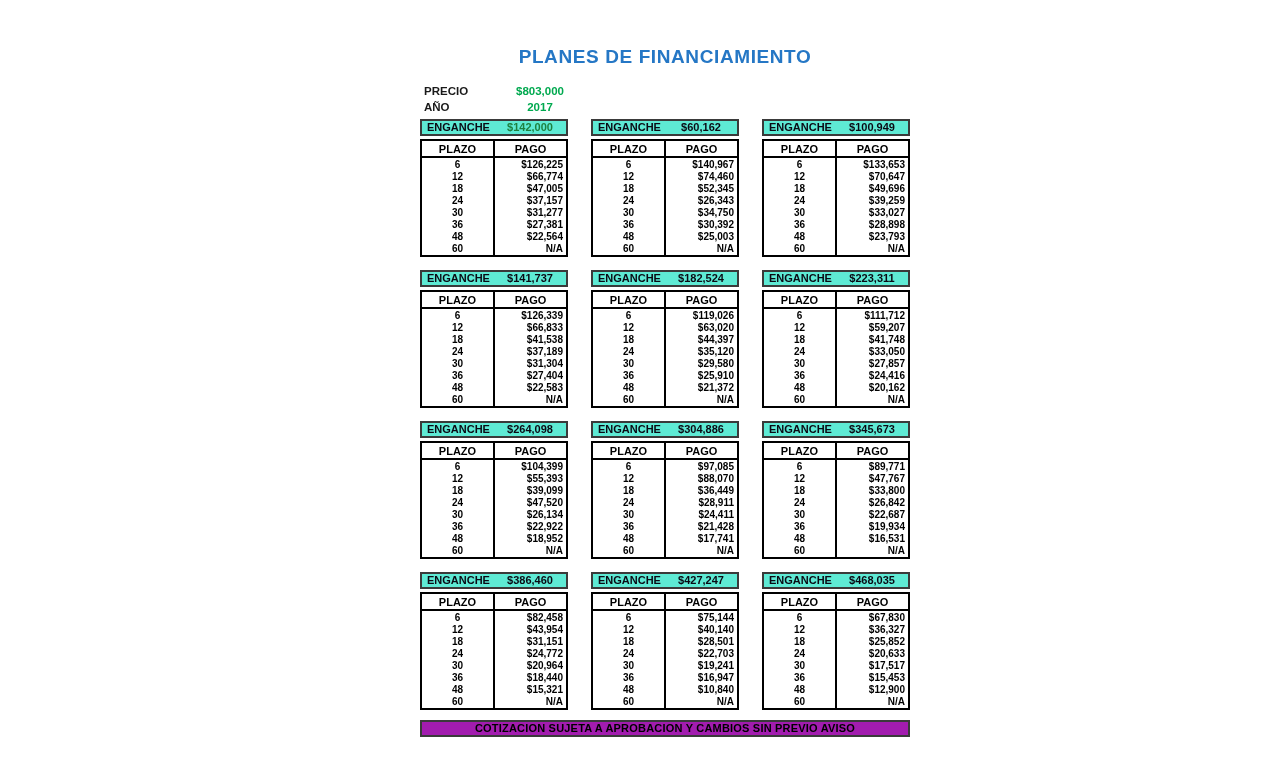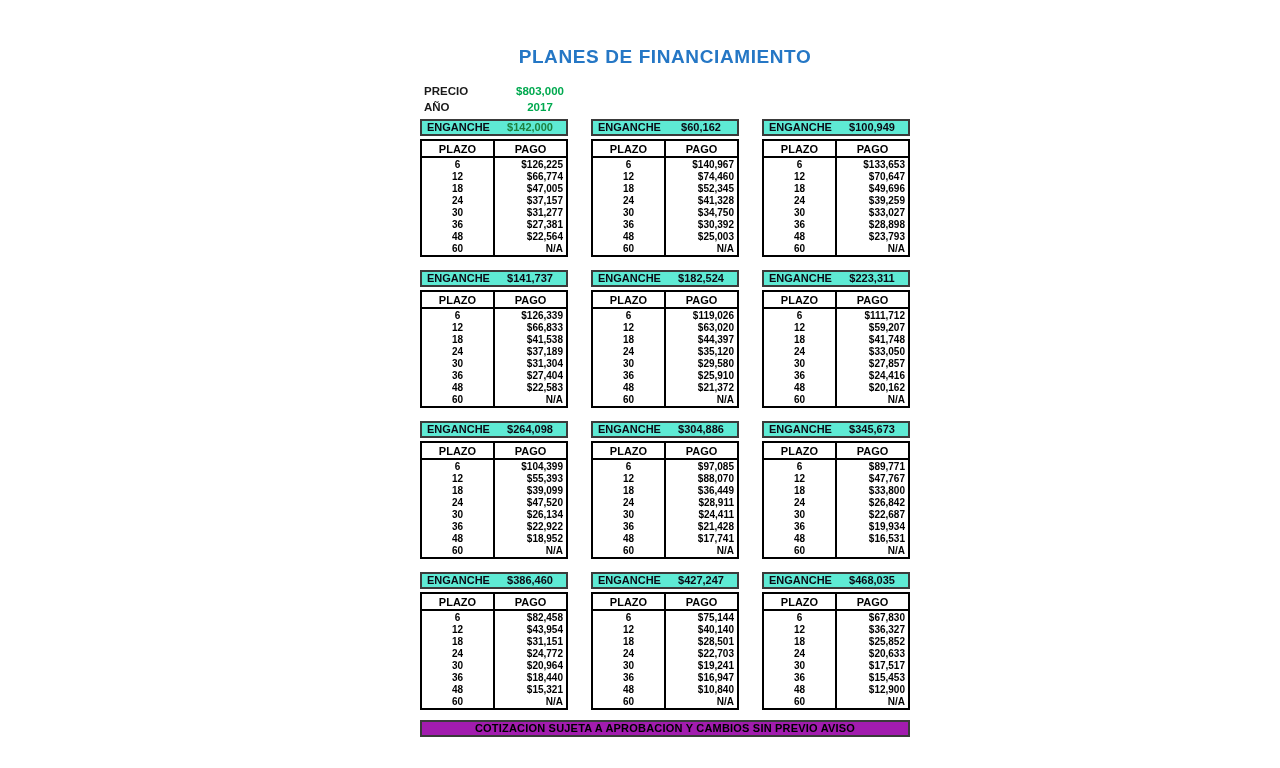--- a/index.html
+++ b/index.html
@@ -180,21 +180,21 @@
             <tr>
               <td class="plazo">12</td>
               <td class="pago">$74,460</td>
             </tr>
             <tr>
               <td class="plazo">18</td>
               <td class="pago">$52,345</td>
             </tr>
             <tr>
               <td class="plazo">24</td>
-              <td class="pago">$41,328</td>
+              <td class="pago">$26,343</td>
             </tr>
             <tr>
               <td class="plazo">30</td>
               <td class="pago">$34,750</td>
             </tr>
             <tr>
               <td class="plazo">36</td>
               <td class="pago">$30,392</td>
             </tr>
             <tr>

